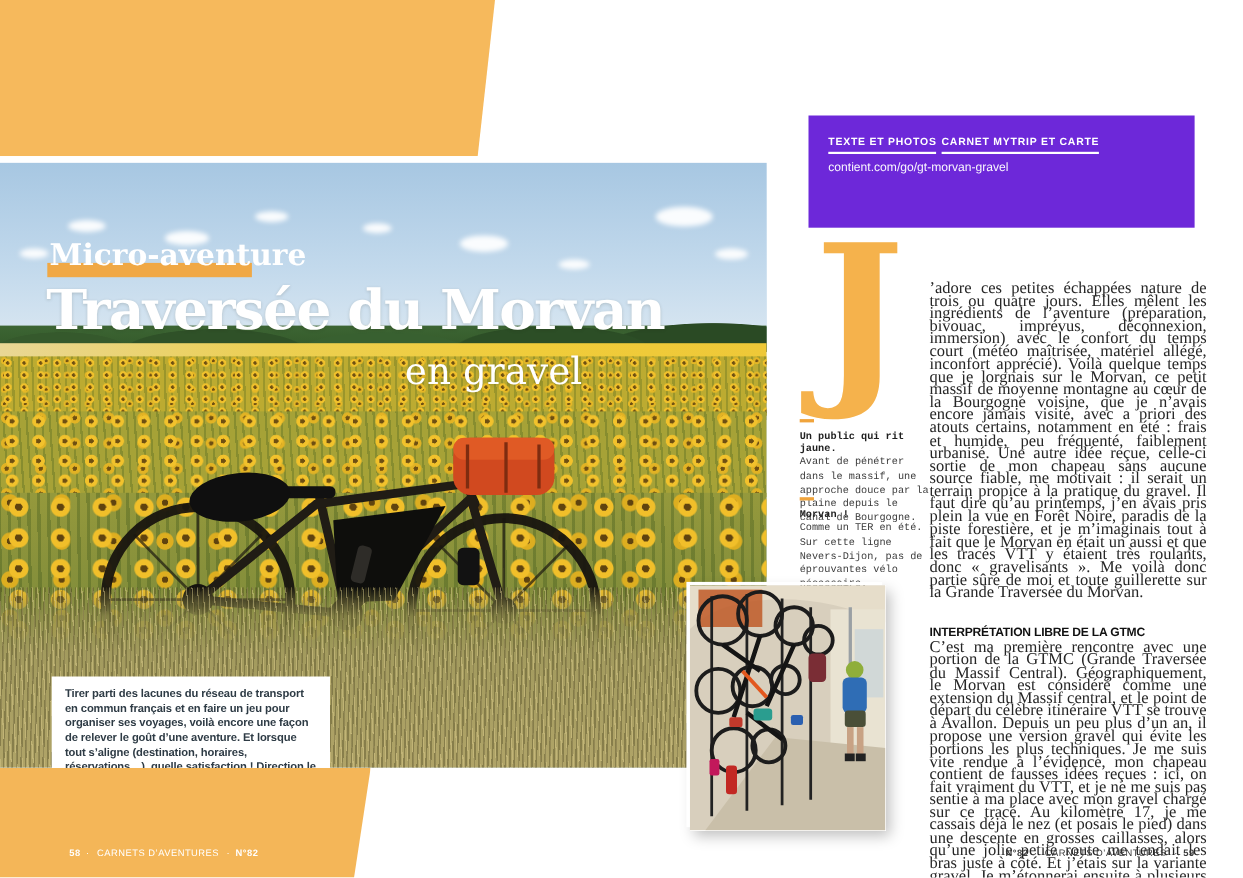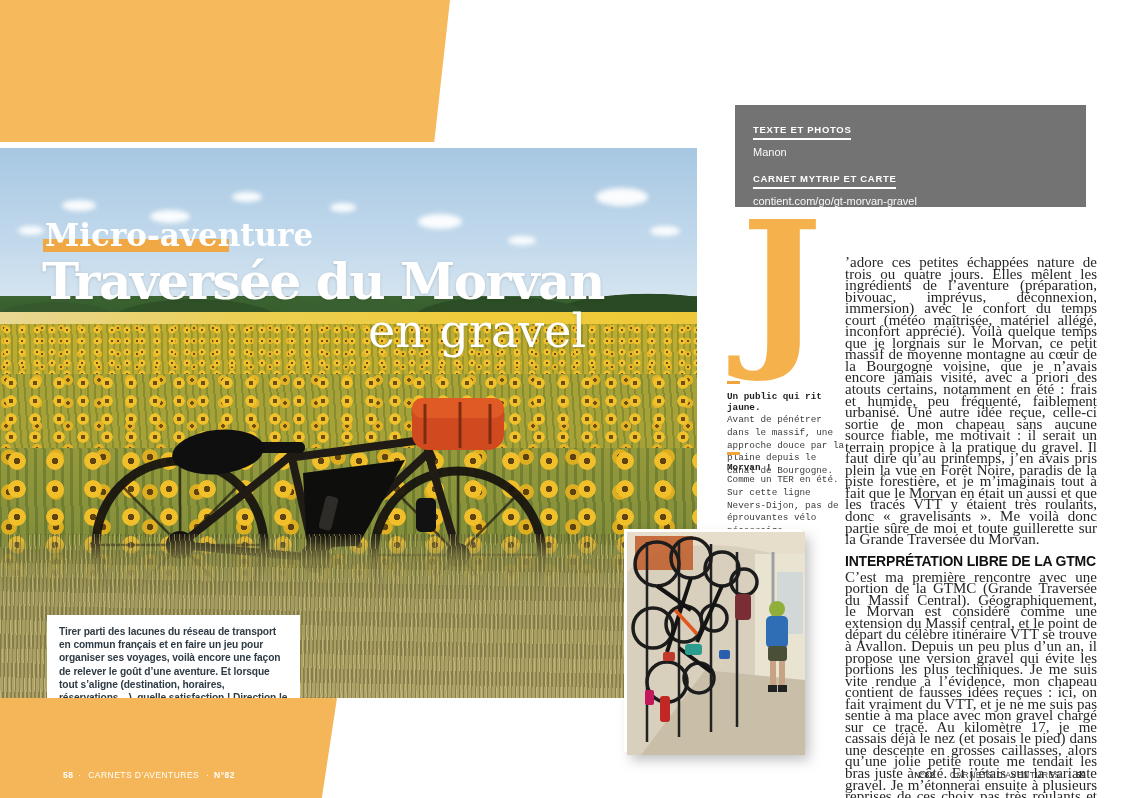--- a/index.html
+++ b/index.html
@@ -58,51 +58,51 @@
   .grass-front { position:absolute; left:0; top:386px; width:100%; height:164px;
     background-image:
       repeating-linear-gradient(92deg, rgba(72,66,30,.38) 0 1.5px, rgba(0,0,0,0) 1.5px 4px),
       repeating-linear-gradient(86deg, rgba(214,199,136,.5) 0 1px, rgba(0,0,0,0) 1px 5px),
       linear-gradient(180deg, rgba(146,144,76,0) 0, rgba(148,146,78,.85) 26px, #a39b5e 60px, #b0a468 100%);
   }
   .bike-svg { position:absolute; left:60px; top:230px; }
   
   .kicker-bar { position:absolute; left:43px; top:239px; width:186px; height:13px; background:#F0A845; }
   .kicker { position:absolute; left:45px; top:217px; font-family:"DejaVu Serif", serif;
-    font-weight:bold; font-size:31px; color:#fff; }
+    font-weight:bold; font-size:27px; color:#fff; }
   .title { position:absolute; left:42px; top:252px; font-family:"DejaVu Serif", serif;
     font-weight:bold; font-size:50px; letter-spacing:-1.5px; color:#fff;
     text-shadow:0 1px 3px rgba(40,40,20,.18); }
-  .subtitle { position:absolute; left:368px; top:304px; font-family:"DejaVu Serif", serif;
-    font-size:46px; color:#fff; text-shadow:0 1px 3px rgba(60,60,20,.2); }
+  .subtitle { position:absolute; left:368px; top:318px; font-family:"DejaVu Serif", serif;
+    font-size:34px; color:#fff; text-shadow:0 1px 3px rgba(60,60,20,.2); }
   
   .intro-box { position:absolute; left:47px; top:615px; width:253px; height:124px;
     background:#fff; padding:10px 12px; }
   .intro-box p { font-size:10.2px; line-height:13.2px; font-weight:bold;
     letter-spacing:-0.1px; color:#2e3b45; }
   
   .footer { font-size:8.5px; letter-spacing:.45px; white-space:nowrap; }
   .footer b { font-weight:bold; }
   .footer span { margin:0 2px; }
   .footer-left { position:absolute; left:47px; top:770px; color:#fff;margin-left:16px; }
   .footer-right { position:absolute; right:44px; top:770px; color:#3a3a3a; text-align:left; }
   
   .infobox { position:absolute; left:735px; top:105px; width:351px; height:102px;
-    background:#737373; padding:14px 0 0 18px; }
+    background:#6d28d9; padding:14px 0 0 18px; }
   .infobox .label { display:inline-block; color:#fff; font-weight:bold; font-size:9.5px;
     letter-spacing:.7px; border-bottom:2px solid #fff; padding-bottom:3px; }
   .infobox .value { color:rgba(255,255,255,.96); font-size:11px; margin:6px 0 10px; }
   
   .dropcap { position:absolute; left:741px; top:210px; font-family:"DejaVu Serif", serif;
     font-weight:bold; font-size:172px; line-height:150px; color:#F5B24C; }
   .article { position:absolute; left:845px; top:257px; width:252px; }
   .article p { font-family:"Liberation Serif", serif; font-size:15px; line-height:11.55px;
     text-align:justify; color:#262626; }
-  .section-head { font-weight:bold; font-size:14px; letter-spacing:-.2px; color:#101010;
-    margin:7px 0 3px; white-space:nowrap; }
+  .section-head { font-weight:bold; font-size:11px; letter-spacing:-.2px; color:#101010;
+    margin:23px 0 3px; white-space:nowrap; }
   
   .caption { position:absolute; left:727px; width:118px;font-family:Liberation Mono, monospace; }
   .caption .dash { width:13px; height:3px; background:#F0A43C; margin-bottom:7px; }
   .caption .head { font-weight:bold; font-size:9.3px; color:#1f1f1f; margin-bottom:1px; }
   .caption .body { font-size:9.3px; line-height:12.8px; color:#3c3c3c; }
   .cap-1 { top:381px; } .cap-2 { top:452px; }
   
   .train-photo { position:absolute; left:627px; top:532px; width:178px; height:223px;
     box-shadow:-3px -3px 0 #ffffff, 4px 5px 12px rgba(0,0,0,.25); overflow:hidden; }
 </style>
@@ -179,21 +179,20 @@
   <div class="footer footer-left">
     <b>58</b>
     <span>·</span>
     <span>CARNETS D’AVENTURES</span>
     <span>·</span>
     <b>N°82</b>
   </div>
 
   <div class="infobox">
     <div class="label">TEXTE ET PHOTOS</div>
-    <div class="value">Manon</div>
     <div class="label">CARNET MYTRIP ET CARTE</div>
     <div class="value">contient.com/go/gt-morvan-gravel</div>
   </div>
 
   <div class="dropcap">J</div>
 
   <div class="article">
     <p>’adore ces petites échappées nature de trois ou quatre jours. Elles mêlent les ingrédients de l’aventure (préparation, bivouac, imprévus, déconnexion, immersion) avec le confort du temps court (météo maîtrisée, matériel allégé, inconfort apprécié). Voilà quelque temps que je lorgnais sur le Morvan, ce petit massif de moyenne montagne au cœur de la Bourgogne voisine, que je n’avais encore jamais visité, avec a priori des atouts certains, notamment en été : frais et humide, peu fréquenté, faiblement urbanisé. Une autre idée reçue, celle-ci sortie de mon chapeau sans aucune source fiable, me motivait : il serait un terrain propice à la pratique du gravel. Il faut dire qu’au printemps, j’en avais pris plein la vue en Forêt Noire, paradis de la piste forestière, et je m’imaginais tout à fait que le Morvan en était un aussi et que les tracés VTT y étaient très roulants, donc « gravelisants ». Me voilà donc partie sûre de moi et toute guillerette sur la Grande Traversée du Morvan.</p>
     <h2 class="section-head">INTERPRÉTATION LIBRE DE LA GTMC</h2>
     <p>C’est ma première rencontre avec une portion de la GTMC (Grande Traversée du Massif Central). Géographiquement, le Morvan est considéré comme une extension du Massif central, et le point de départ du célèbre itinéraire VTT se trouve à Avallon. Depuis un peu plus d’un an, il propose une version gravel qui évite les portions les plus techniques. Je me suis vite rendue à l’évidence, mon chapeau contient de fausses idées reçues : ici, on fait vraiment du VTT, et je ne me suis pas sentie à ma place avec mon gravel chargé sur ce tracé. Au kilomètre 17, je me cassais déjà le nez (et posais le pied) dans une descente en grosses caillasses, alors qu’une jolie petite route me tendait les bras juste à côté. Et j’étais sur la variante gravel. Je m’étonnerai ensuite à plusieurs reprises de ces choix pas très roulants et finis par ne plus m’engager lorsque je ne le sentais pas, préférant de loin le bitume. Les routes d’ailleurs, même classées départementales, sont ici un havre de paix pour le cycliste, avec un trafic quasi nul. Tout cela n’était pas pour me déplaire, car j’ai remis le nez dans la carte pour dessiner mon propre itinéraire, celui qui répondait à mes attentes techniques, tout en restant au plus près de la GTMC. J’ai eu l’impression de faire de bons choix, c’était stimulant, les parties non goudronnées étaient exigeantes mais très sympas, les journées étaient éprouvantes mais je me suis régalée. Bref, chacun son style, et les amateurs d’une pratique plus sportive et technique se régaleront sur cet itinéraire. En tout cas, pour ma part, j’ai bien envie de revenir avec mon VTT.</p>

